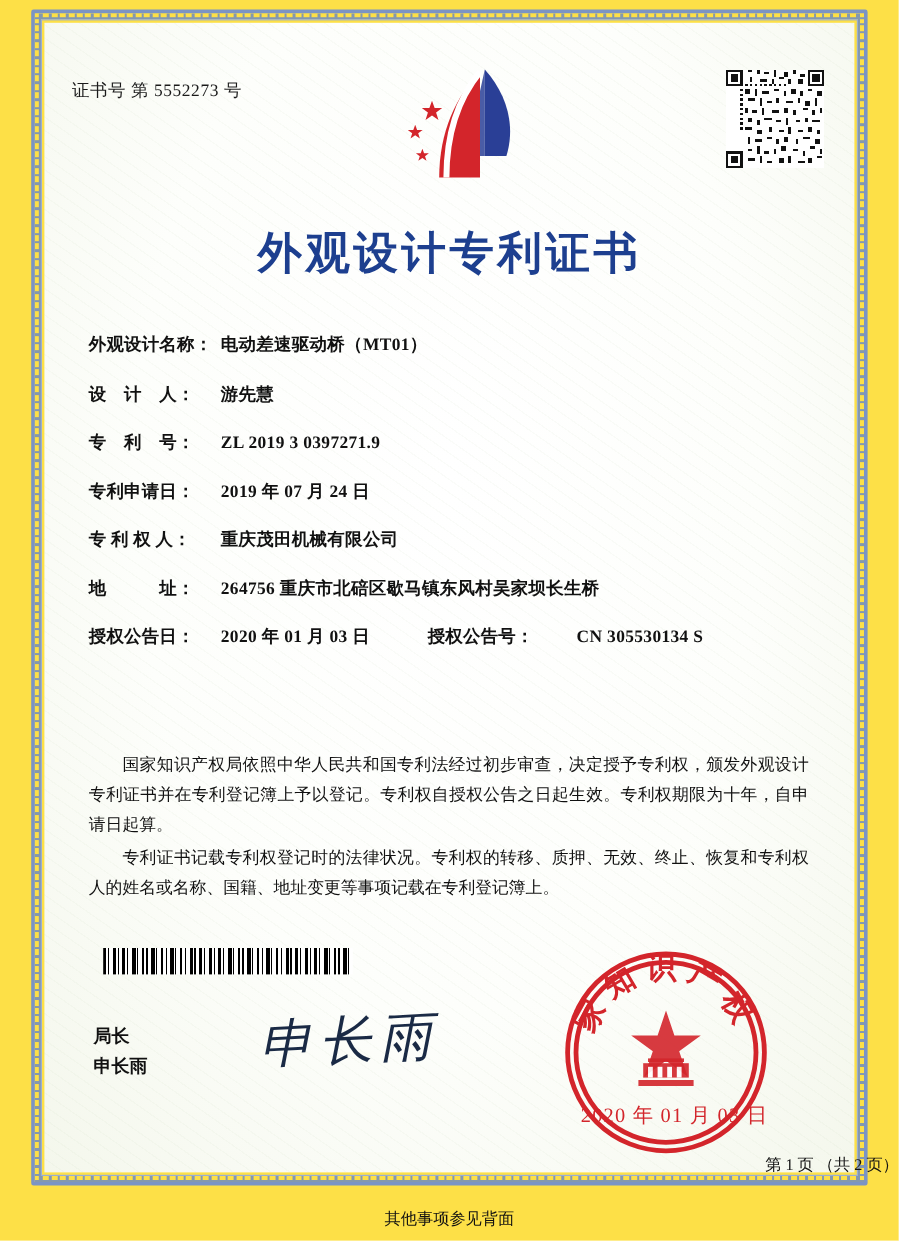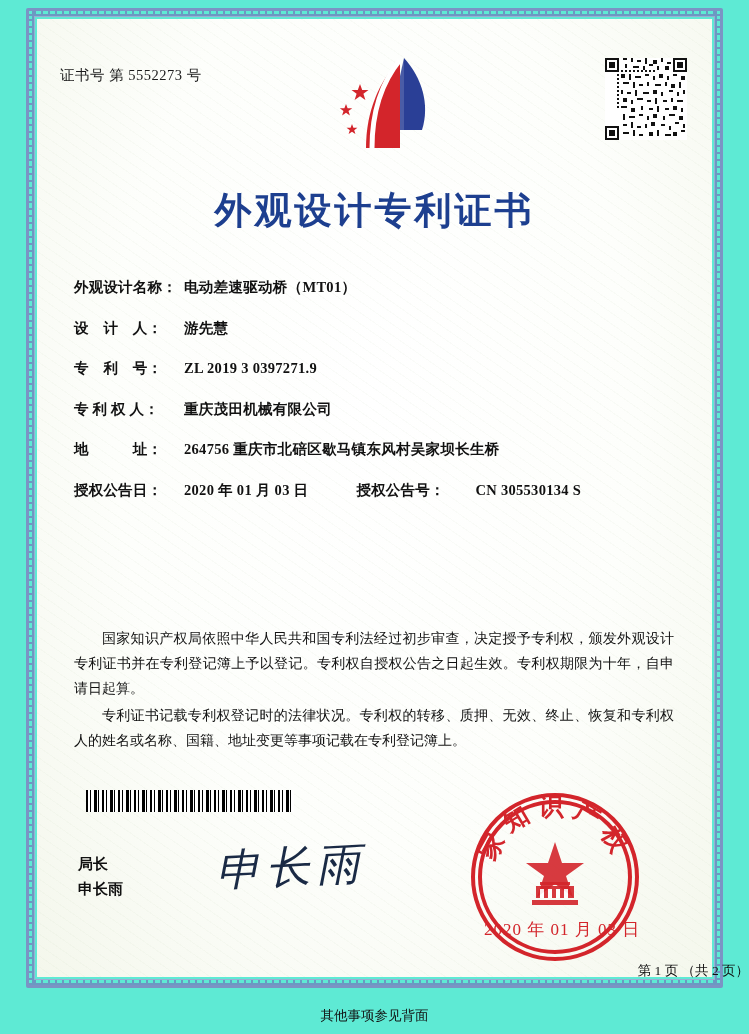--- a/index.html
+++ b/index.html
@@ -8,21 +8,21 @@
     background: #ffffff;
   }
   body {
     font-family: "Liberation Serif", "DejaVu Serif", serif;
   }
   .page {
     position: relative;
     width: 749px;
     height: 1034px;
     overflow: hidden;
-    background: #5eead4;
+    background: #fde047;
   }
   
   .border-outer {
     position: absolute;
     left: 26px;
     top: 8px;
     width: 697px;
     height: 980px;
     border: 3px solid #7b94c4;
     border-radius: 2px;
@@ -137,21 +137,21 @@
     letter-spacing: .2px;
   }
   .field-value {
     color: #111;
     letter-spacing: .3px;
   }
   .field-row .sub-label {
     margin-left: 48px;
     width: auto;
   }
-  .field-row .sub-value { margin-left: 9px; }
+  .field-row .sub-value { margin-left: 14px; }
 
   
   .para-block {
     position: absolute;
     left: 74px;
     top: 600px;
     width: 600px;
     font-size: 14px;
     line-height: 25px;
     color: #111;
@@ -396,20 +396,24 @@
     <div class="field-row">
       <span class="field-label">设　计　人：</span>
       <span class="field-value">游先慧</span>
     </div>
 
     <div class="field-row">
       <span class="field-label">专　利　号：</span>
       <span class="field-value">ZL 2019 3 0397271.9</span>
     </div>
 
+    <div class="field-row">
+      <span class="field-label">专利申请日：</span>
+      <span class="field-value">2019 年 07 月 24 日</span>
+    </div>
 
     <div class="field-row">
       <span class="field-label">专 利 权 人：</span>
       <span class="field-value">重庆茂田机械有限公司</span>
     </div>
 
     <div class="field-row">
       <span class="field-label">地　　　址：</span>
       <span class="field-value">264756  重庆市北碚区歇马镇东风村吴家坝长生桥</span>
     </div>

